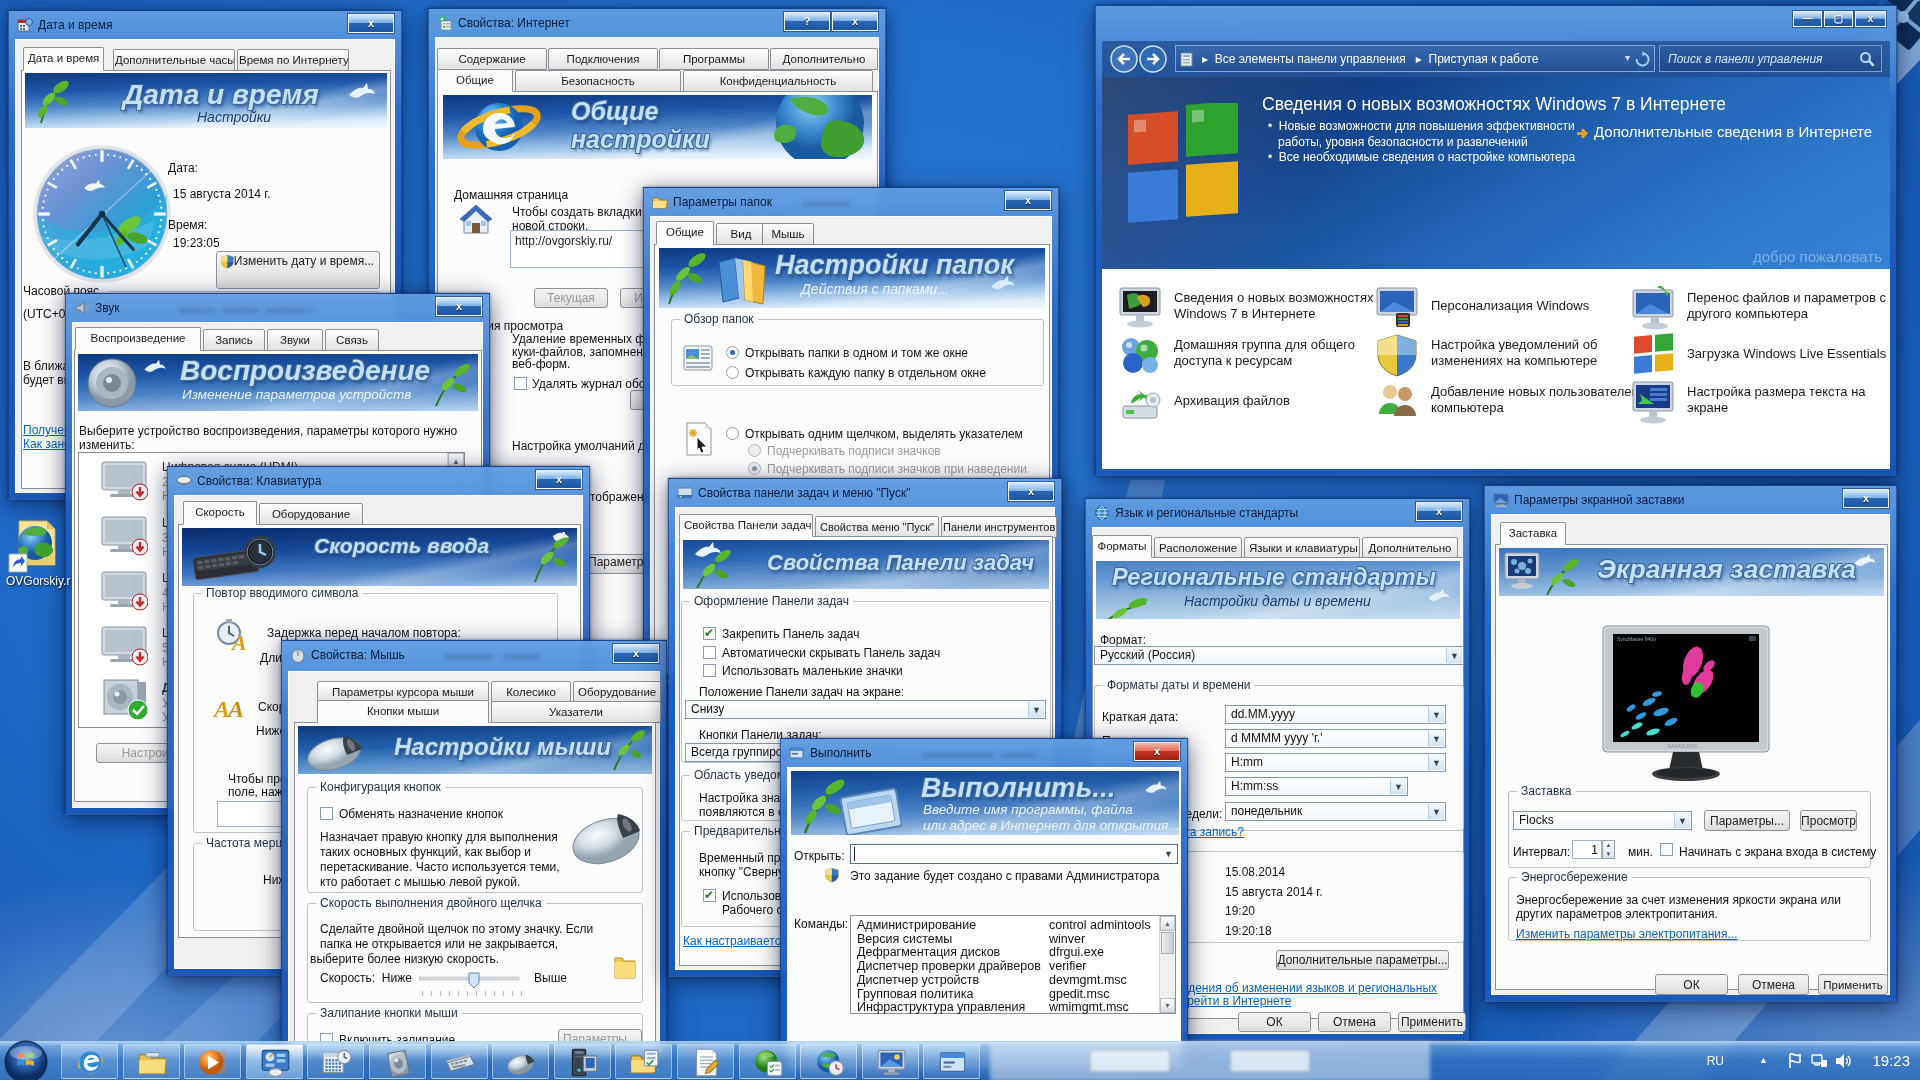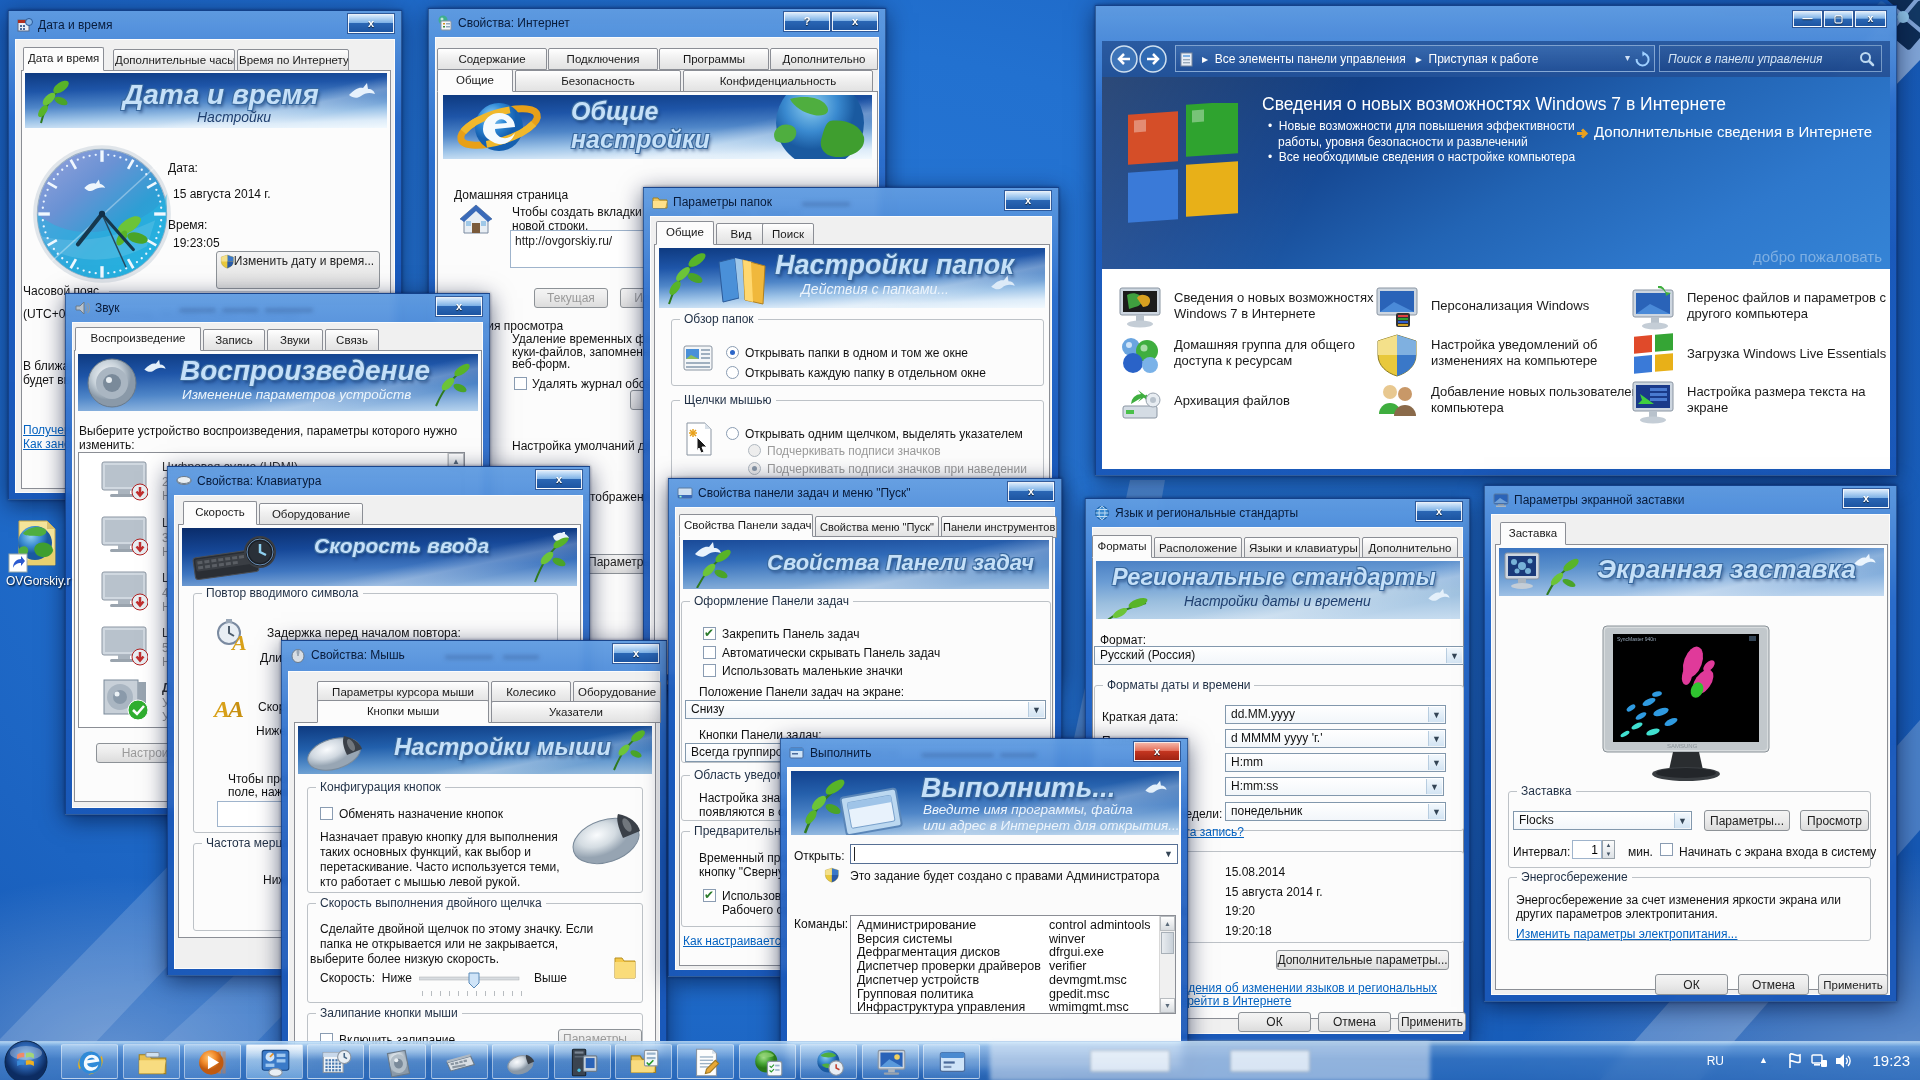--- a/index.html
+++ b/index.html
@@ -447,21 +447,21 @@
       </svg>
       <span>Параметры папок</span>
       <span style="color:rgba(40,70,120,.35);margin-left:30px;filter:blur(2px)">▬▬▬▬</span>
     </div>
  <div class="cap">
       <div class="cb">x</div>
     </div>
  <div class="body"></div>
  <div class="tab on" style="left:12px;top:33px;width:58px;height:24px">Общие</div>
  <div class="tab" style="left:72px;top:35px;width:50px">Вид</div>
- <div class="tab" style="left:118px;top:35px;width:52px">Поиск</div>
+ <div class="tab" style="left:118px;top:35px;width:52px">Мышь</div>
  <div class="page" style="left:10px;top:56px;width:396px;height:431px"></div>
  <div class="ban" style="left:15px;top:60px;width:386px;height:60px">
   <svg style="position:absolute;left:2px;top:2px" width="56" height="56" viewBox="0 0 56 56">
         <g stroke="#2f7a1f" stroke-width="2" fill="none">
           <path d="M8 54 C14 36 22 20 40 8"></path>
         </g>
         <ellipse cx="36" cy="10" rx="10" ry="4.5" fill="#58b428" transform="rotate(-35 36 10)"></ellipse>
         <ellipse cx="22" cy="24" rx="9" ry="4" fill="#6cc438" transform="rotate(-45 22 24)"></ellipse>
         <ellipse cx="34" cy="28" rx="8" ry="4" fill="#4aa428" transform="rotate(25 34 28)"></ellipse>
         <ellipse cx="14" cy="38" rx="8" ry="4" fill="#58b428" transform="rotate(-55 14 38)"></ellipse>
@@ -488,23 +488,20 @@
       <rect x="18" y="6" width="9" height="2" fill="#a0b0c0"></rect>
       <rect x="18" y="10" width="9" height="2" fill="#a0b0c0"></rect>
       <rect x="18" y="14" width="9" height="2" fill="#a0b0c0"></rect>
       <rect x="3" y="19" width="24" height="2" fill="#a0b0c0"></rect>
       <rect x="3" y="23" width="24" height="2" fill="#a0b0c0"></rect>
     </svg>
  <div class="rad c" style="left:82px;top:158px"></div>
     <div class="t" style="left:101px;top:158px">Открывать папки в одном и том же окне</div>
  <div class="rad" style="left:82px;top:178px"></div>
     <div class="t" style="left:101px;top:178px">Открывать каждую папку в отдельном окне</div>
- <div class="grp" style="left:27px;top:212px;width:373px;height:120px">
-      <b>Щелчки мышью</b>
-    </div>
  <svg style="position:absolute;left:41px;top:233px" width="28" height="36" viewBox="0 0 28 36">
       <path d="M2 2 L20 2 L26 8 L26 34 L2 34Z" fill="#fff" stroke="#8a95a2"></path>
       <path d="M20 2 L20 8 L26 8Z" fill="#d8e0e8"></path>
       <g stroke="#e8a018" stroke-width="1.5">
         <line x1="4" y1="12" x2="12" y2="12"></line>
         <line x1="8" y1="8" x2="8" y2="16"></line>
         <line x1="5" y1="9" x2="11" y2="15"></line>
         <line x1="11" y1="9" x2="5" y2="15"></line>
       </g>
       <path d="M12 16 L22 26 L17 26 L19 31 L16 32 L14 27 L12 30Z" fill="#1a1a1a" stroke="#fff" stroke-width="1"></path>
@@ -883,21 +880,21 @@
  <div class="grp" style="left:8px;top:186px;width:370px;height:146px">
       <b>Форматы даты и времени</b>
     </div>
  <div class="t" style="left:16px;top:211px">Краткая дата:</div>
  <div class="combo" style="left:139px;top:206px;width:221px;height:19px">dd.MM.yyyy<i>▼</i></div>
  <div class="t" style="left:16px;top:235px">Полная дата:</div>
  <div class="combo" style="left:139px;top:230px;width:221px;height:19px">d MMMM yyyy 'г.'<i>▼</i></div>
  <div class="t" style="left:16px;top:259px">Краткое время:</div>
  <div class="combo" style="left:139px;top:254px;width:221px;height:19px">H:mm<i>▼</i></div>
  <div class="t" style="left:16px;top:283px">Полное время:</div>
- <div class="combo" style="left:139px;top:278px;width:219px;height:19px">H:mm:ss<i>▼</i></div>
+ <div class="combo" style="left:139px;top:278px;width:183px;height:19px">H:mm:ss<i>▼</i></div>
  <div class="t" style="left:16px;top:308px">Первый день недели:</div>
  <div class="combo" style="left:139px;top:303px;width:221px;height:19px">понедельник<i>▼</i></div>
  <div class="lnk" style="left:16px;top:326px">Что означает эта запись?</div>
  <div class="grp" style="left:8px;top:352px;width:370px;height:92px">
       <b>Примеры</b>
     </div>
  <div class="t" style="left:16px;top:366px">Краткая дата:</div>
     <div class="t" style="left:139px;top:366px">15.08.2014</div>
  <div class="t" style="left:16px;top:386px">Полная дата:</div>
     <div class="t" style="left:139px;top:386px">15 августа 2014 г.</div>
@@ -985,21 +982,21 @@
   <text x="66" y="124" font-size="6" fill="#8a9298">SAMSUNG</text>
   <path d="M72 128 L98 128 L102 146 L68 146Z" fill="#2a2d30"></path>
   <ellipse cx="85" cy="150" rx="34" ry="7" fill="#3a3e42"></ellipse>
   <ellipse cx="85" cy="149" rx="30" ry="5" fill="#23262a"></ellipse>
  </svg>
  <div class="grp" style="left:23px;top:305px;width:363px;height:77px">
       <b>Заставка</b>
     </div>
  <div class="combo" style="left:28px;top:325px;width:179px;height:19px">Flocks<i>▼</i></div>
  <div class="btn" style="left:219px;top:324px;width:86px;height:21px;line-height:20px">Параметры...</div>
- <div class="btn" style="left:315px;top:324px;width:69px;height:21px;line-height:20px">Просмотр</div>
+ <div class="btn" style="left:315px;top:324px;width:57px;height:21px;line-height:20px">Просмотр</div>
  <div class="t" style="left:28px;top:359px">Интервал:</div>
  <div class="inp" style="left:87px;top:354px;width:30px;height:19px;text-align:right;font-size:12px;line-height:18px;padding-right:3px">1</div>
  <div style="position:absolute;left:117px;top:354px;width:13px;height:19px;font-size:6px;line-height:9px;text-align:center;color:#456;background:linear-gradient(#fcfcfc,#dde2e6);border:1px solid #98a2aa">▲<br>▼</div>
  <div class="t" style="left:143px;top:359px">мин.</div>
  <div class="chk" style="left:175px;top:357px"></div>
  <div class="t" style="left:194px;top:359px">Начинать с экрана входа в систему</div>
  <div class="grp" style="left:23px;top:391px;width:363px;height:64px">
       <b>Энергосбережение</b>
     </div>
  <div class="t" style="left:31px;top:407px">Энергосбережение за счет изменения яркости экрана или</div>

